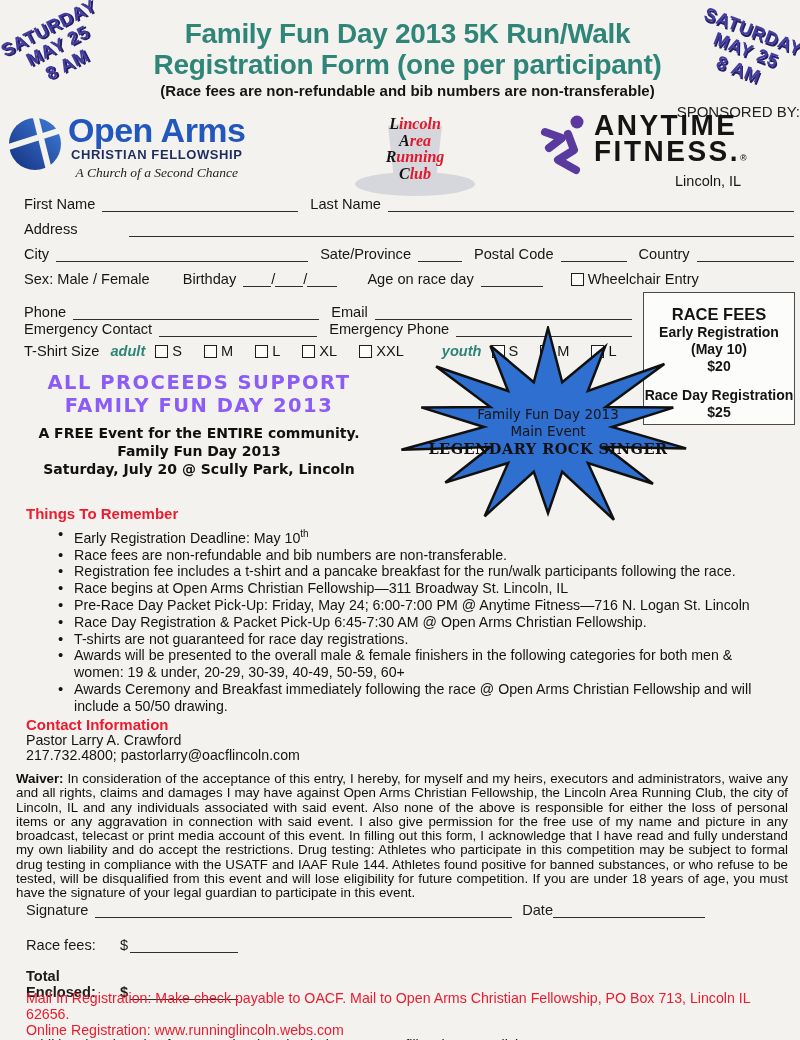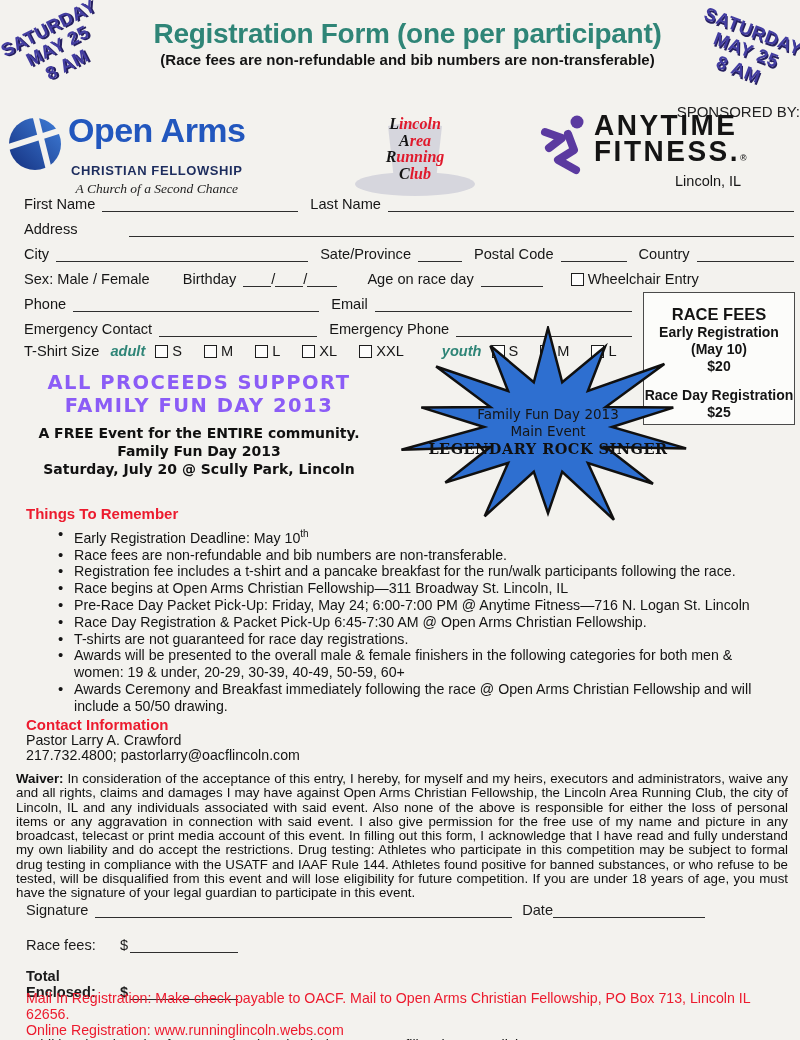--- a/index.html
+++ b/index.html
@@ -15,21 +15,21 @@
   .title-line{font-size:28px;font-weight:700;color:#2f8577;line-height:31px;letter-spacing:-.3px;}
   .subtitle{font-size:15px;font-weight:700;color:#141414;margin-top:2px;}
   .sponsored{position:absolute;left:0;top:103px;width:100%;text-align:right;font-size:15px;color:#222;}
 
   
   .openarms{position:absolute;left:8px;top:113px;width:265px;}
   .oa-row{display:flex;align-items:flex-start;}
   .oa-icon{width:54px;height:54px;flex:none;margin-top:4px;}
   .oa-textcol{margin-left:6px;text-align:center;}
   .oa-name{font-size:34px;font-weight:700;color:#2257be;line-height:34px;letter-spacing:-.5px;}
-  .oa-sub{font-size:13px;font-weight:700;color:#1d2d5e;letter-spacing:.6px;margin-top:16px;}
+  .oa-sub{font-size:13px;font-weight:700;color:#1d2d5e;letter-spacing:.6px;margin-top:0;}
   .oa-tag{font-family:"Liberation Serif",serif;font-style:italic;font-size:13.5px;color:#222;margin-top:3px;}
 
   .larc{position:absolute;left:352px;top:116px;width:126px;height:86px;}
   .larc svg{position:absolute;left:0;top:6px;}
   .larc-text{position:absolute;left:0;top:0;width:100%;text-align:center;
              font-family:"Liberation Serif",serif;font-style:italic;font-weight:700;
              font-size:16px;line-height:16.5px;color:#e0182b;}
   .larc-text .ini{color:#151515;}
 
   .anytime{position:absolute;left:538px;top:112px;width:258px;}
@@ -113,20 +113,21 @@
     <div>MAY 25</div>
     <div>8 AM</div>
   </div>
   <div class="banner banner-right">
     <div>SATURDAY</div>
     <div>MAY 25</div>
     <div>8 AM</div>
   </div>
 
   <div class="title-block">
+    <div class="title-line">Family Fun Day 2013 5K Run/Walk</div>
     <div class="title-line">Registration Form (one per participant)</div>
     <div class="subtitle">(Race fees are non-refundable and bib numbers are non-transferable)</div>
   </div>
   <div class="sponsored">SPONSORED BY:</div>
 
   <div class="openarms">
     <div class="oa-row">
       <div class="oa-icon">
         <svg width="54" height="54" viewBox="0 0 54 54">
           <defs>
@@ -214,21 +215,21 @@
     <span>/</span>
     <span class="wline" style="width:30px;"></span>
     <span class="lbl2" style="margin-left:30px;">Age on race day</span>
     <span class="wline" style="width:62px;"></span>
     <span class="wheelchair">
       <span class="cb"></span>
       <span>Wheelchair Entry</span>
     </span>
   </div>
 
-  <div class="frow" style="top:296px;right:168px;">
+  <div class="frow" style="top:304px;right:168px;">
     <span class="lbl">Phone</span>
     <span class="wline" style="width:246px;"></span>
     <span class="lbl2">Email</span>
     <span class="wline grow"></span>
   </div>
 
   <div class="frow" style="top:321px;right:168px;">
     <span class="lbl">Emergency Contact</span>
     <span class="wline" style="width:158px;"></span>
     <span class="lbl2">Emergency Phone</span>

